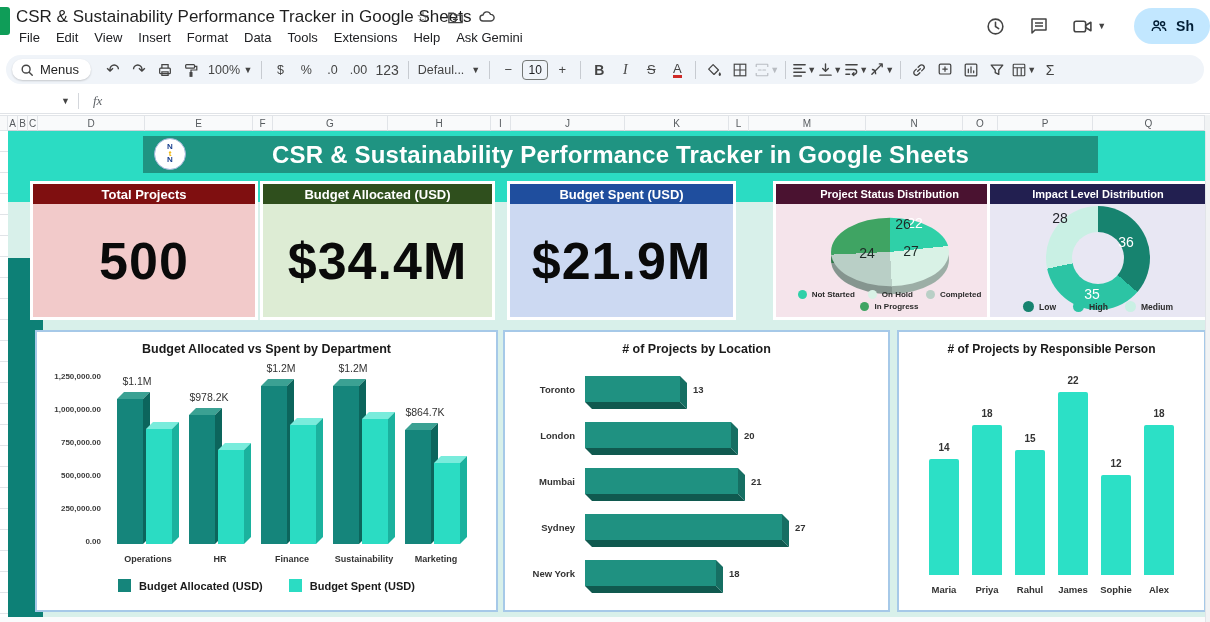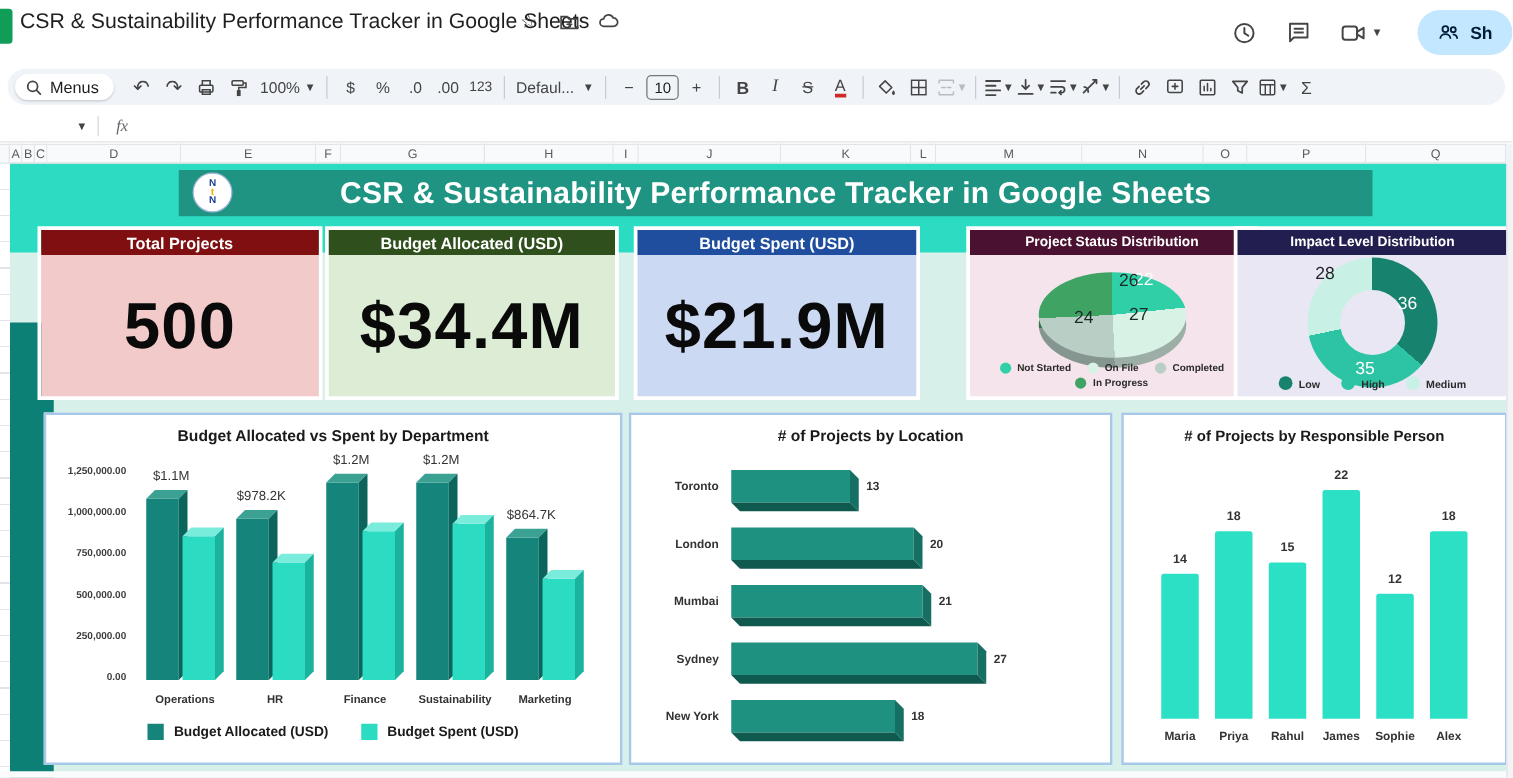--- a/index.html
+++ b/index.html
@@ -139,20 +139,32 @@
             <path d="M2 4.5h5l1.5 2H16v8H2z"></path>
             <path d="M9 9v4M7 11h4" stroke-linecap="round"></path>
           </svg>
       </span>
       <span class="ic">
         <svg class="lic" width="18" height="18" viewBox="0 0 18 18" fill="none" stroke="#444" stroke-width="1.4">
             <path d="M5 13a3 3 0 0 1 0-6 4 4 0 0 1 7.6-.6A3.2 3.2 0 0 1 13 13z" stroke-linejoin="round"></path>
           </svg>
       </span>
     </div>
+    <div class="menu-bar" id="menu-bar">
+        <span class="menu-item">File</span>
+        <span class="menu-item">Edit</span>
+        <span class="menu-item">View</span>
+        <span class="menu-item">Insert</span>
+        <span class="menu-item">Format</span>
+        <span class="menu-item">Data</span>
+        <span class="menu-item">Tools</span>
+        <span class="menu-item">Extensions</span>
+        <span class="menu-item">Help</span>
+        <span class="menu-item">Ask Gemini</span>
+      </div>
     <div class="tb-right">
       <span class="ic">
         <svg class="lic" width="21" height="21" viewBox="0 0 20 20" fill="none" stroke="#444" stroke-width="1.5">
             <circle cx="10" cy="10" r="7"></circle>
             <path d="M10 6v4l3 2" stroke-linecap="round"></path>
           </svg>
       </span>
       <span class="ic">
         <svg class="lic" width="20" height="20" viewBox="0 0 20 20" fill="none" stroke="#444" stroke-width="1.5">
             <path d="M3 3h14v11H6l-3 3z" stroke-linejoin="round"></path>
@@ -200,21 +212,21 @@
           <path d="M13 5h2.5v4H9v3"></path>
           <rect x="8" y="12" width="2" height="4" fill="#444"></rect>
         </svg>
     </span>
     <span class="ti txt"><span>100%</span>&nbsp;<span class="caret">▼</span></span>
     <span class="tdiv"></span>
     <span class="ti txt">$</span>
     <span class="ti txt">%</span>
     <span class="ti txt">.0</span>
     <span class="ti txt">.00</span>
-    <span class="ti txt" style="font-size:11px;">123</span>
+    <span class="ti txt" style="font-size:14px;">123</span>
     <span class="tdiv"></span>
     <span class="ti txt"><span>Defaul...</span>&nbsp;&nbsp;<span class="caret">▼</span></span>
     <span class="tdiv"></span>
     <span class="ti">−</span>
     <span class="fontsize-box">10</span>
     <span class="ti">+</span>
     <span class="tdiv"></span>
     <span class="ti bold-b">B</span>
     <span class="ti ital">I</span>
     <span class="ti strike">S</span>
@@ -382,21 +394,21 @@
               <span class="pie-label" style="left: 28px; top: 21px; position: absolute; margin-left: 44px;">26</span>
             </div>
         </div>
         <div class="mini-legend" id="status-legend">
             <div class="li">
               <span class="dot" style="background: rgb(47, 208, 168);"></span>
               <span>Not Started</span>
             </div>
             <div class="li">
               <span class="dot" style="background: rgb(217, 242, 230);"></span>
-              <span>On File</span>
+              <span>On Hold</span>
             </div>
             <div class="li">
               <span class="dot" style="background: rgb(185, 207, 198);"></span>
               <span>Completed</span>
             </div>
             <div class="li">
               <span class="dot" style="background: rgb(63, 164, 99);"></span>
               <span>In Progress</span>
             </div>
           </div>

